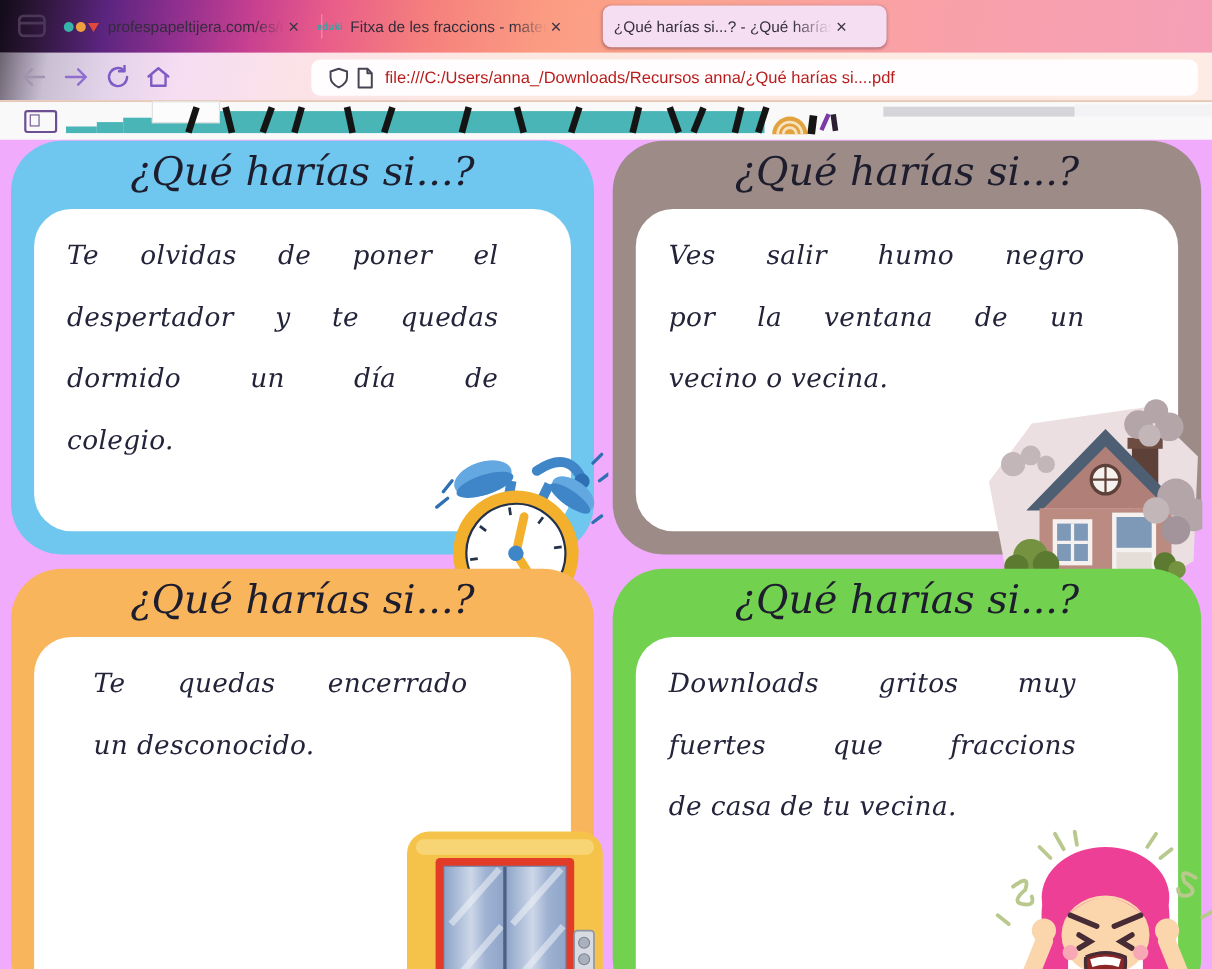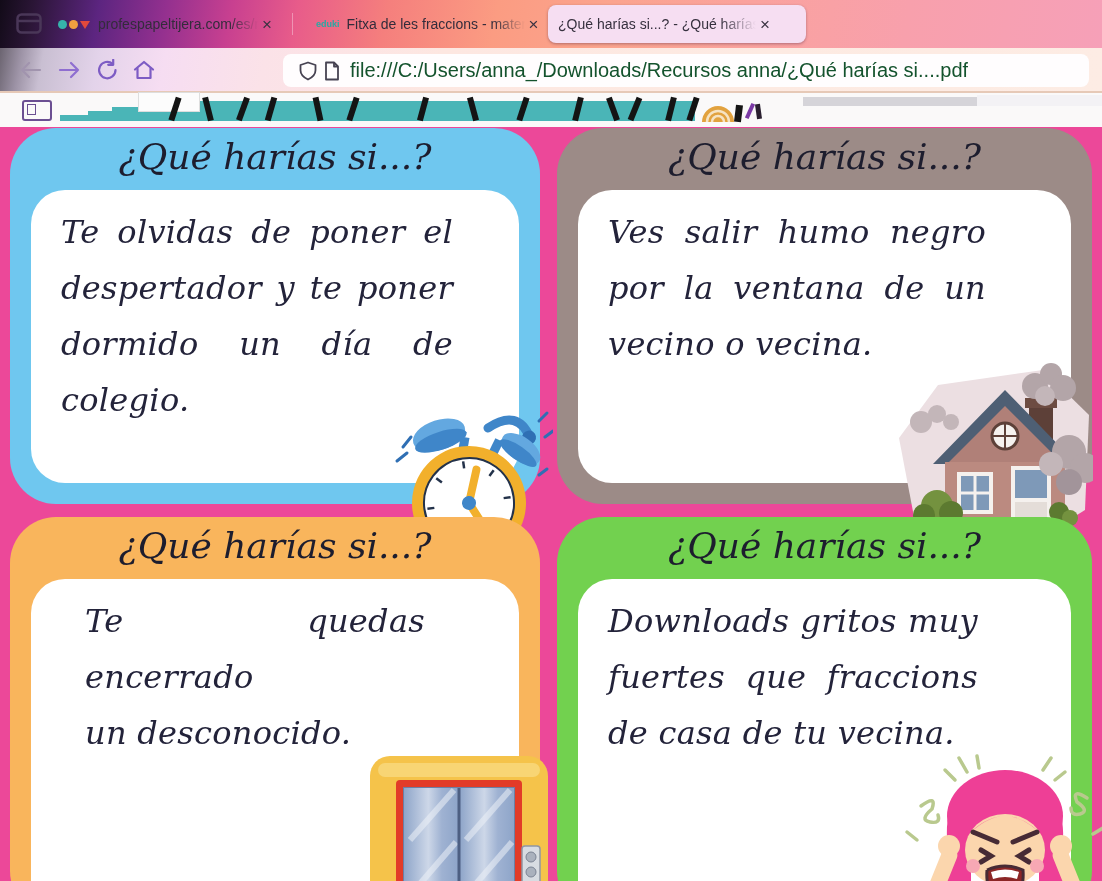--- a/index.html
+++ b/index.html
@@ -11,21 +11,21 @@
     background:linear-gradient(100deg,#120b18 0%,#2a1535 3%,#5c2580 9%,#93308f 15%,
       #c84090 21%,#e85c8a 27%,#f57f7d 35%,#fb9c82 45%,#fba48e 55%,
       #faa29e 68%,#f8a0ac 82%,#f6a0b8 100%);}
   .ffview{position:absolute;left:16px;top:13px;width:26px;height:21px;}
   .tab{position:absolute;top:0;height:48px;display:flex;align-items:center;color:#332c3b;font-size:14px;}
   .tab-label{white-space:nowrap;overflow:hidden;
      -webkit-mask-image:linear-gradient(90deg,#000 82%,transparent);
      mask-image:linear-gradient(90deg,#000 82%,transparent);}
   .tab1{left:58px;width:222px;}
   .tab1 .tab-label{width:160px;margin-left:8px;}
-  .tab2{left:316px;width:230px;}
+  .tab2{left:288px;width:230px;}
   .tab2 .tab-label{width:178px;margin-left:7px;}
   .tab-close{font-size:17px;line-height:17px;color:#3a3342;margin-left:4px;cursor:default;}
   .dot{display:inline-block;width:9px;height:9px;border-radius:50%;}
   .dot.teal{background:#36b3ab;}
   .dot.orange{background:#f09f3f;margin-left:2px;}
   .tri{display:inline-block;width:0;height:0;border-left:5px solid transparent;
        border-right:5px solid transparent;border-top:8px solid #e2493c;margin-left:2px;}
   .edu-badge{font-size:9px;font-weight:bold;color:#2aa8a4;letter-spacing:0;}
   .tabsep{position:absolute;left:292px;top:13px;width:1px;height:22px;background:rgba(255,255,255,0.35);}
   .tab-active{position:absolute;left:548px;top:5px;width:258px;height:38px;background:#f6def2;
@@ -34,50 +34,50 @@
   .tab-active .tab-label{width:198px;}
 
   
   .navbar{position:absolute;left:0;top:48px;width:1102px;height:45px;
     background:linear-gradient(100deg,#6b6470 0%,#9d93a6 2%,#c9bfd2 4%,#e3d3ea 9%,
       #f6ddf2 15%,#fbe2e8 24%,#fde7e1 40%,#fdeae2 70%,#fdece4 100%);
     border-bottom:2px solid #e6c9b7;box-sizing:border-box;}
   .navbtn{position:absolute;top:11px;width:24px;height:22px;}
   .urlbar{position:absolute;left:283px;top:6px;width:806px;height:33px;background:#fffdfe;
     border-radius:8px;display:flex;align-items:center;padding:0 10px;box-sizing:border-box;}
-  .urltext{font-size:20px;color:#14532d;margin-left:10px;white-space:nowrap;overflow:hidden;}
+  .urltext{font-size:15px;color:#b91c1c;margin-left:10px;white-space:nowrap;overflow:hidden;}
   .urlicon{flex:0 0 auto;margin-left:6px;}
 
   
   .strip{position:absolute;left:0;top:93px;width:1102px;height:34px;background:#faf9f9;}
   .strip .tealband{position:absolute;background:#4ab5b7;}
   .slash{position:absolute;width:6px;height:24px;background:#141414;top:4px;}
   .whitebox{position:absolute;left:138px;top:-1px;width:60px;height:18px;background:#fcfcfc;border:1px solid #dedede;}
   .graybar{position:absolute;left:803px;top:4px;width:174px;height:9px;background:#d5d4d9;}
   .lightbar{position:absolute;left:977px;top:2px;width:125px;height:11px;background:#f3f2f5;}
   .fan{position:absolute;left:700px;top:10px;}
   .inkbar{position:absolute;left:735px;top:12px;width:7px;height:17px;background:#151515;transform:rotate(7deg);}
   .inkbar2{position:absolute;left:748px;top:10px;width:4px;height:16px;background:#7b3aa6;transform:rotate(24deg);}
   .inkbar3{position:absolute;left:756px;top:11px;width:5px;height:15px;background:#2a2030;transform:rotate(-8deg);}
   .sidetool{position:absolute;left:22px;top:7px;width:26px;height:17px;border:2px solid #6b4f92;border-radius:3px;}
   .sidetool:before{content:"";position:absolute;left:3px;top:2px;width:7px;height:9px;border:1.5px solid #6b4f92;}
 
   
-  .content{position:absolute;left:0;top:127px;width:1102px;height:754px;background:#ec4899;}
+  .content{position:absolute;left:0;top:127px;width:1102px;height:754px;background:#f0abfc;}
   .card{position:absolute;border-radius:46px;}
   .card1{left:10px;top:1px;width:530px;height:376px;}
   .card2{left:557px;top:1px;width:535px;height:376px;}
   .card3{left:10px;top:390px;width:530px;height:400px;}
   .card4{left:557px;top:390px;width:535px;height:400px;}
   .card-title{position:absolute;left:0;top:8px;width:100%;text-align:center;
      font-family:"DejaVu Serif",serif;font-style:italic;font-size:36px;color:#1d1d2e;}
   .card-inner{position:absolute;left:21px;right:21px;top:62px;bottom:21px;background:#fff;border-radius:34px;}
   .card3 .card-inner,.card4 .card-inner{bottom:-10px;}
   .lines{position:absolute;left:30px;top:14px;font-family:"DejaVu Serif",serif;font-style:italic;
-     font-size:32px;color:#23233a;letter-spacing:.3px;}
+     font-size:24px;color:#23233a;letter-spacing:.3px;}
   .line{line-height:56px;text-align:justify;text-align-last:justify;}
   .line.last{text-align-last:left;}
   .card1 .lines{width:392px;}
   .card2 .lines{width:378px;}
   .card3 .lines{width:340px;margin-left:24px;}
   .card4 .lines{width:370px;}
   .illo{position:absolute;}
   .illo-clock{left:362px;top:205px;}
   .illo-house{left:315px;top:170px;}
   .illo-elev{left:335px;top:171px;}
@@ -172,21 +172,21 @@
     <div class="lightbar"></div>
   </div>
 
   <div class="content">
 
     <div class="card card1" style="background: rgb(111, 199, 239);">
       <div class="card-title">¿Qué harías si...?</div>
       <div class="card-inner">
         <div class="lines">
             <div class="line">Te olvidas de poner el</div>
-            <div class="line">despertador y te poner</div>
+            <div class="line">despertador y te quedas</div>
             <div class="line">dormido un día de</div>
             <div class="line last">colegio.</div>
           </div>
         <svg class="illo illo-clock" width="160" height="170" viewBox="0 0 160 170">
           <g stroke="#2f6fb4" stroke-width="3" stroke-linecap="round">
             <line x1="10" y1="52" x2="18" y2="42"></line>
               <line x1="4" y1="66" x2="14" y2="58"></line>
             <line x1="146" y1="26" x2="154" y2="18"></line>
               <line x1="152" y1="42" x2="160" y2="36"></line>
             <line x1="146" y1="80" x2="154" y2="74"></line>

